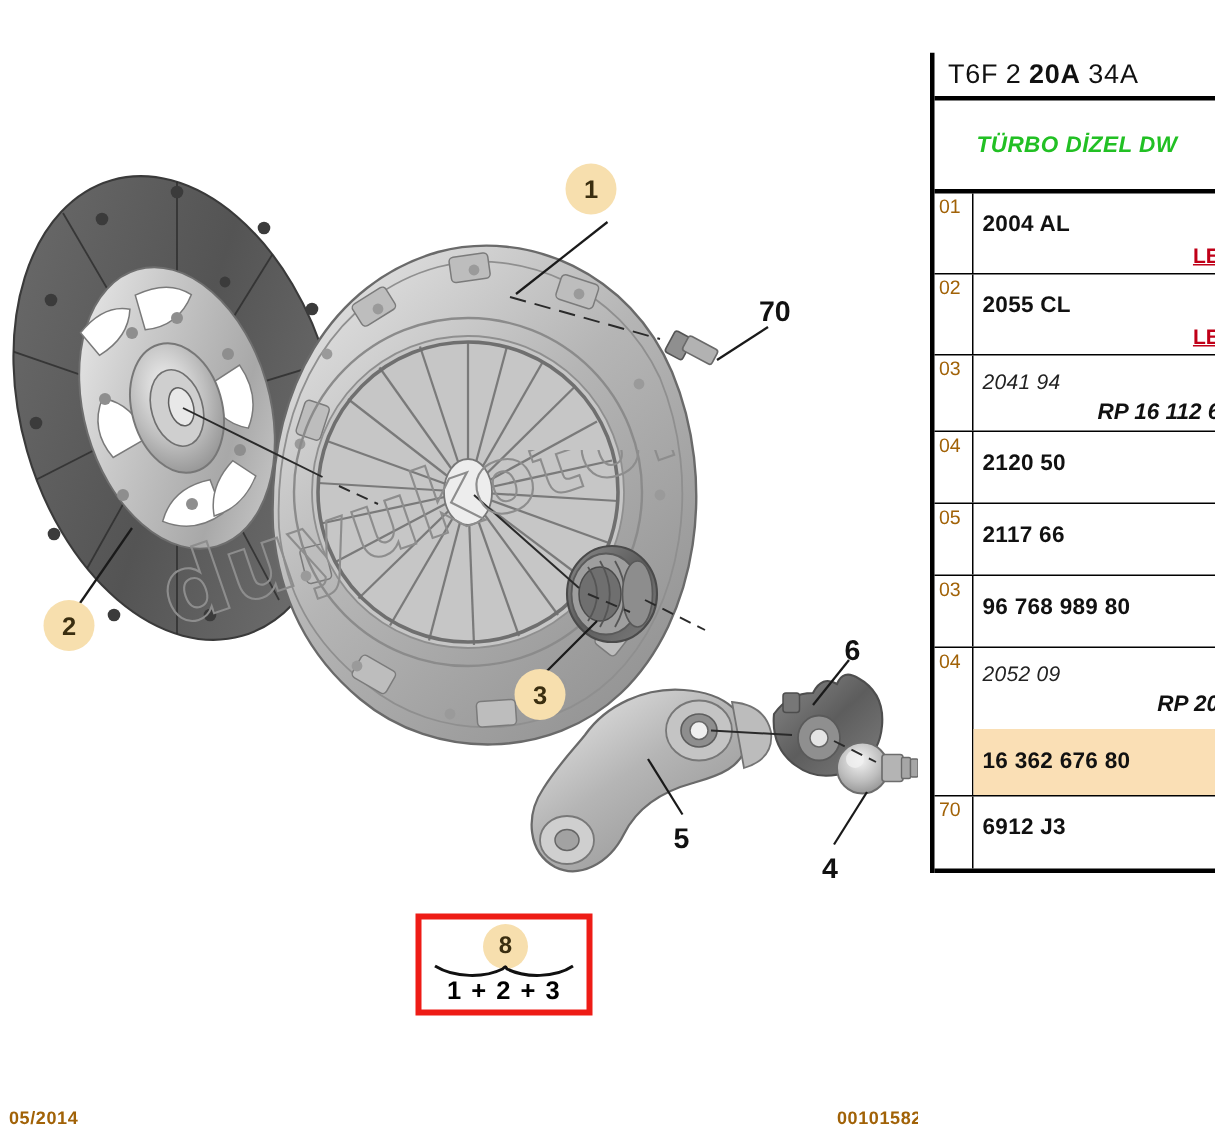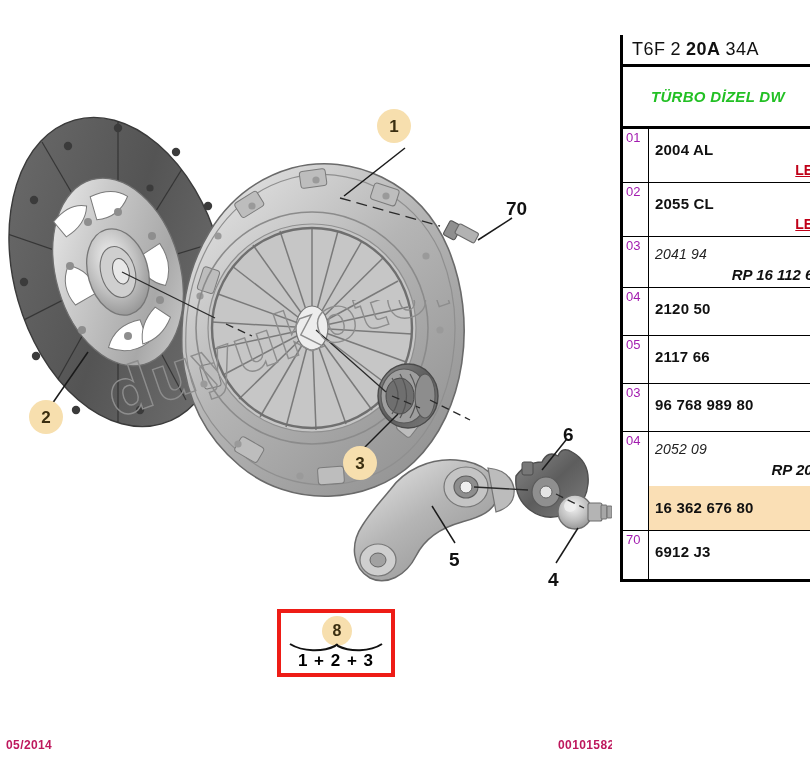--- a/index.html
+++ b/index.html
@@ -134,21 +134,21 @@
     color: #000000;
     letter-spacing: 1px;
   }
 
   
   #footer-date, #footer-code {
     position: absolute;
     top: 738px;
     font-size: 12px;
     font-weight: 700;
-    color: #be185d;
+    color: #a16207;
     letter-spacing: 0.4px;
     text-align: center;
   }
   #footer-date { left: 6px; }
   #footer-code { left: 521px; margin-left: 37px; }
 
   
   #table-panel {
     position: absolute;
     left: 620px;
@@ -208,21 +208,21 @@
     min-height: 48px;
   }
   .tbl-row:last-child { border-bottom: none; }
 
   .row-num {
     width: 26px;
     flex: 0 0 26px;
     border-right: 1.5px solid #000;
     box-sizing: border-box;
     font-size: 13px;
-    color: #a21caf;
+    color: #a16207;
     padding: 1px 0 0 3px;
     font-weight: 400;
   }
 
   .row-body {
     flex: 1 1 auto;
     position: relative;
     box-sizing: border-box;
   }
 

